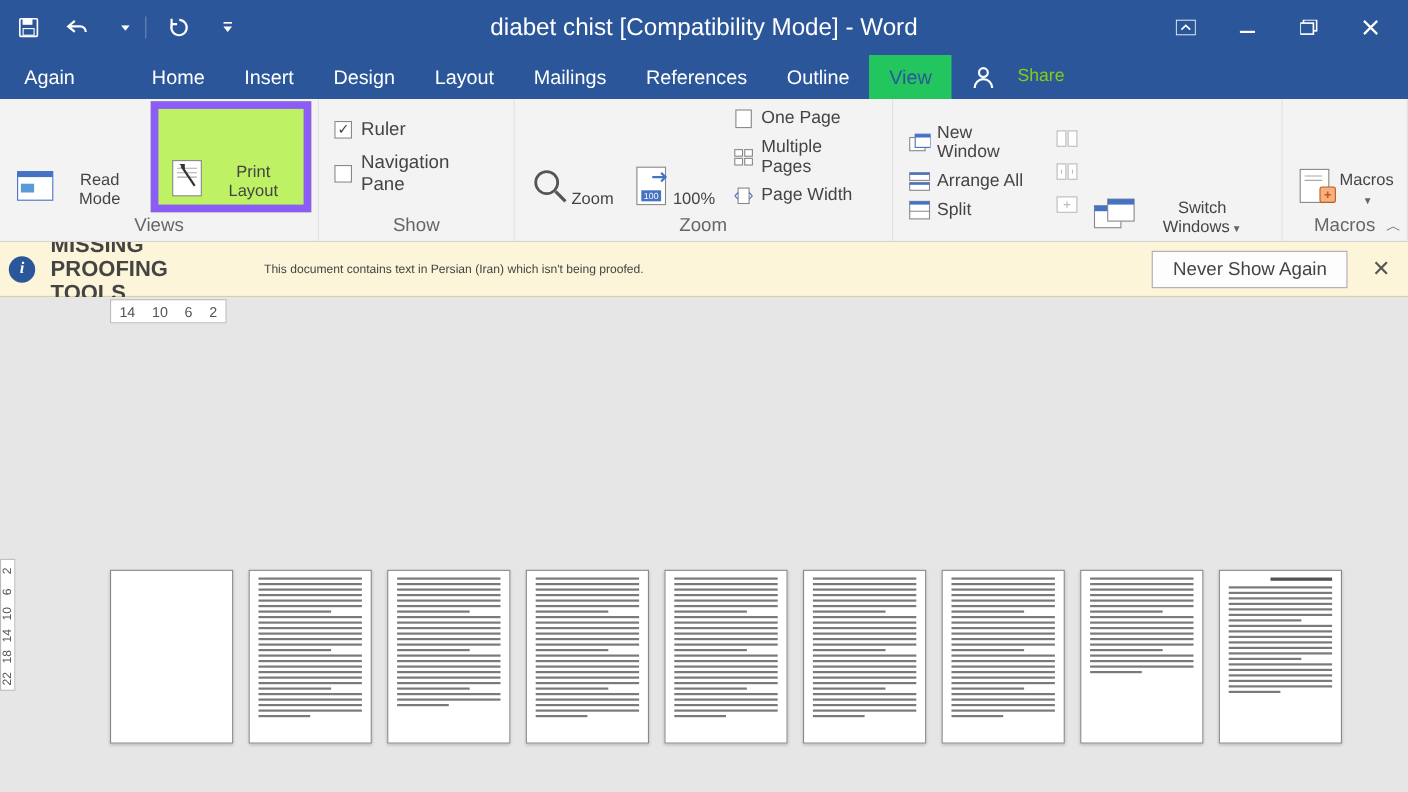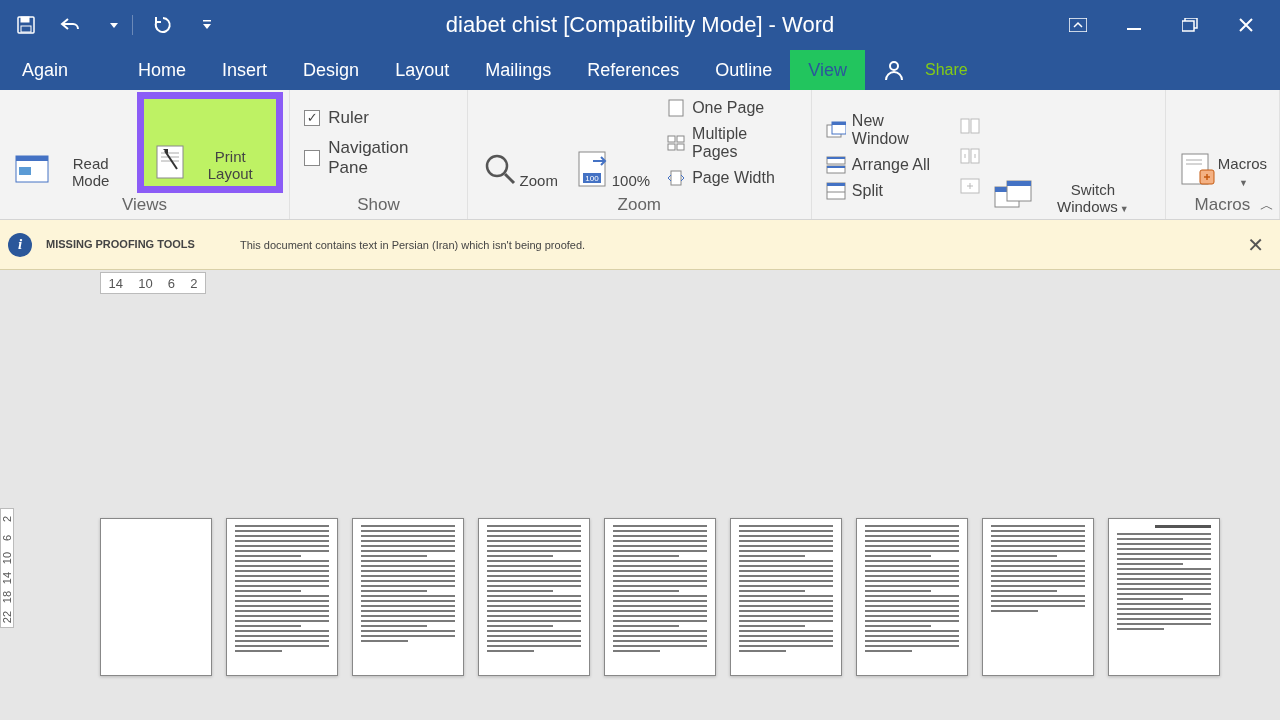--- a/index.html
+++ b/index.html
@@ -30,21 +30,21 @@
 .vstack{display:flex;flex-direction:column;gap:4px;padding:4px 2px}
 .smallbtn{display:flex;align-items:center;gap:6px;padding:2px 6px;cursor:pointer;font-size:16px;color:#444}
 .smallbtn .ico{width:20px;height:18px;display:flex;align-items:center;justify-content:center}
 .chk{display:flex;align-items:center;gap:8px;padding:3px 6px;font-size:17px;color:#444;cursor:pointer}
 .chkbox{width:16px;height:16px;border:1px solid #888;background:#fff;display:flex;align-items:center;justify-content:center;font-size:13px;color:#444}
 .iconstack{display:flex;flex-direction:column;gap:8px;padding:4px}
 .iconstack div{width:22px;height:22px;display:flex;align-items:center;justify-content:center}
 .collapse{position:absolute;right:6px;bottom:4px;cursor:pointer;font-size:14px;color:#666}
 .msgbar{height:50px;background:#fdf5d9;border-bottom:1px solid #d9d0a8;display:flex;align-items:center;padding:0 8px;gap:14px}
 .info-ico{width:24px;height:24px;border-radius:50%;background:#2b579a;color:#fff;display:flex;align-items:center;justify-content:center;font-weight:bold;font-style:italic;font-family:Georgia,serif;font-size:15px}
-.msg-title{font-size:11px;font-weight:600;color:#444;line-height:1.1;width:180px}
+.msg-title{font-size:20px;font-weight:600;color:#444;line-height:1.1;width:180px}
 .msg-text{font-size:11px;color:#444;flex:1}
 .msg-btn{border:1px solid #aaa;background:#fdfdfd;padding:6px 18px;font-size:17px;color:#444;cursor:pointer}
 .msg-close{margin-left:auto;padding:0 8px;font-size:20px;color:#555;cursor:pointer}
 .rulerrow{height:28px;background:#e6e6e6;position:relative}
 .hr-ruler{position:absolute;left:100px;top:2px;width:106px;height:22px;background:#fff;border:1px solid #bbb;font-size:13px;color:#555;display:flex;align-items:center;justify-content:space-around}
 .canvas{background:#e6e6e6;height:452px;position:relative;overflow:hidden}
 .vr-ruler{position:absolute;left:0;top:210px;width:14px;height:120px;background:#fff;border:1px solid #bbb;display:flex;flex-direction:column;align-items:center;justify-content:space-around;font-size:11px;color:#555}
 .vr-ruler span{transform:rotate(-90deg)}
 .pages{position:absolute;left:100px;top:220px;display:flex;gap:14px}
 .page{width:112px;height:158px;background:#fff;border:1px solid #888;box-shadow:0 1px 3px rgba(0,0,0,.2);padding:6px 8px;overflow:hidden}
@@ -326,20 +326,21 @@
     </div>
     <div class="group-label">Macros</div>
   </div>
   <div class="collapse">︿</div>
 </div>
 
 <div class="msgbar">
   <div class="info-ico">i</div>
   <div class="msg-title">MISSING PROOFING TOOLS</div>
   <div class="msg-text">This document contains text in Persian (Iran) which isn't being proofed.</div>
+  <button class="msg-btn">Never Show Again</button>
   <div class="msg-close">✕</div>
 </div>
 
 <div class="rulerrow">
   <div class="hr-ruler">
     <span>14</span>
     <span>10</span>
     <span>6</span>
     <span>2</span>
   </div>

